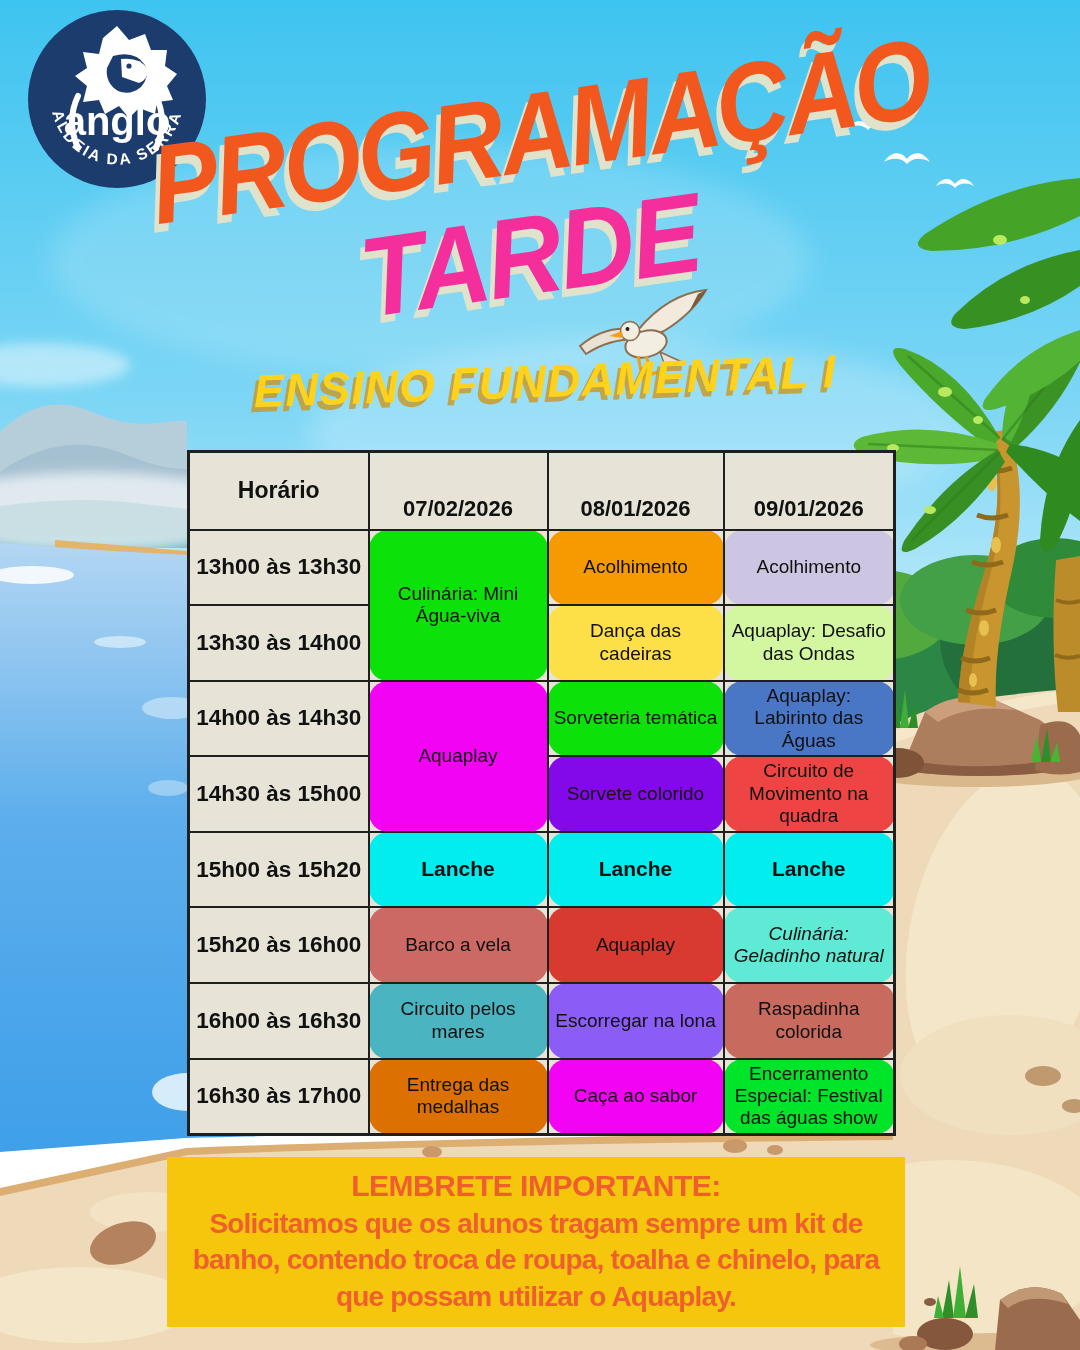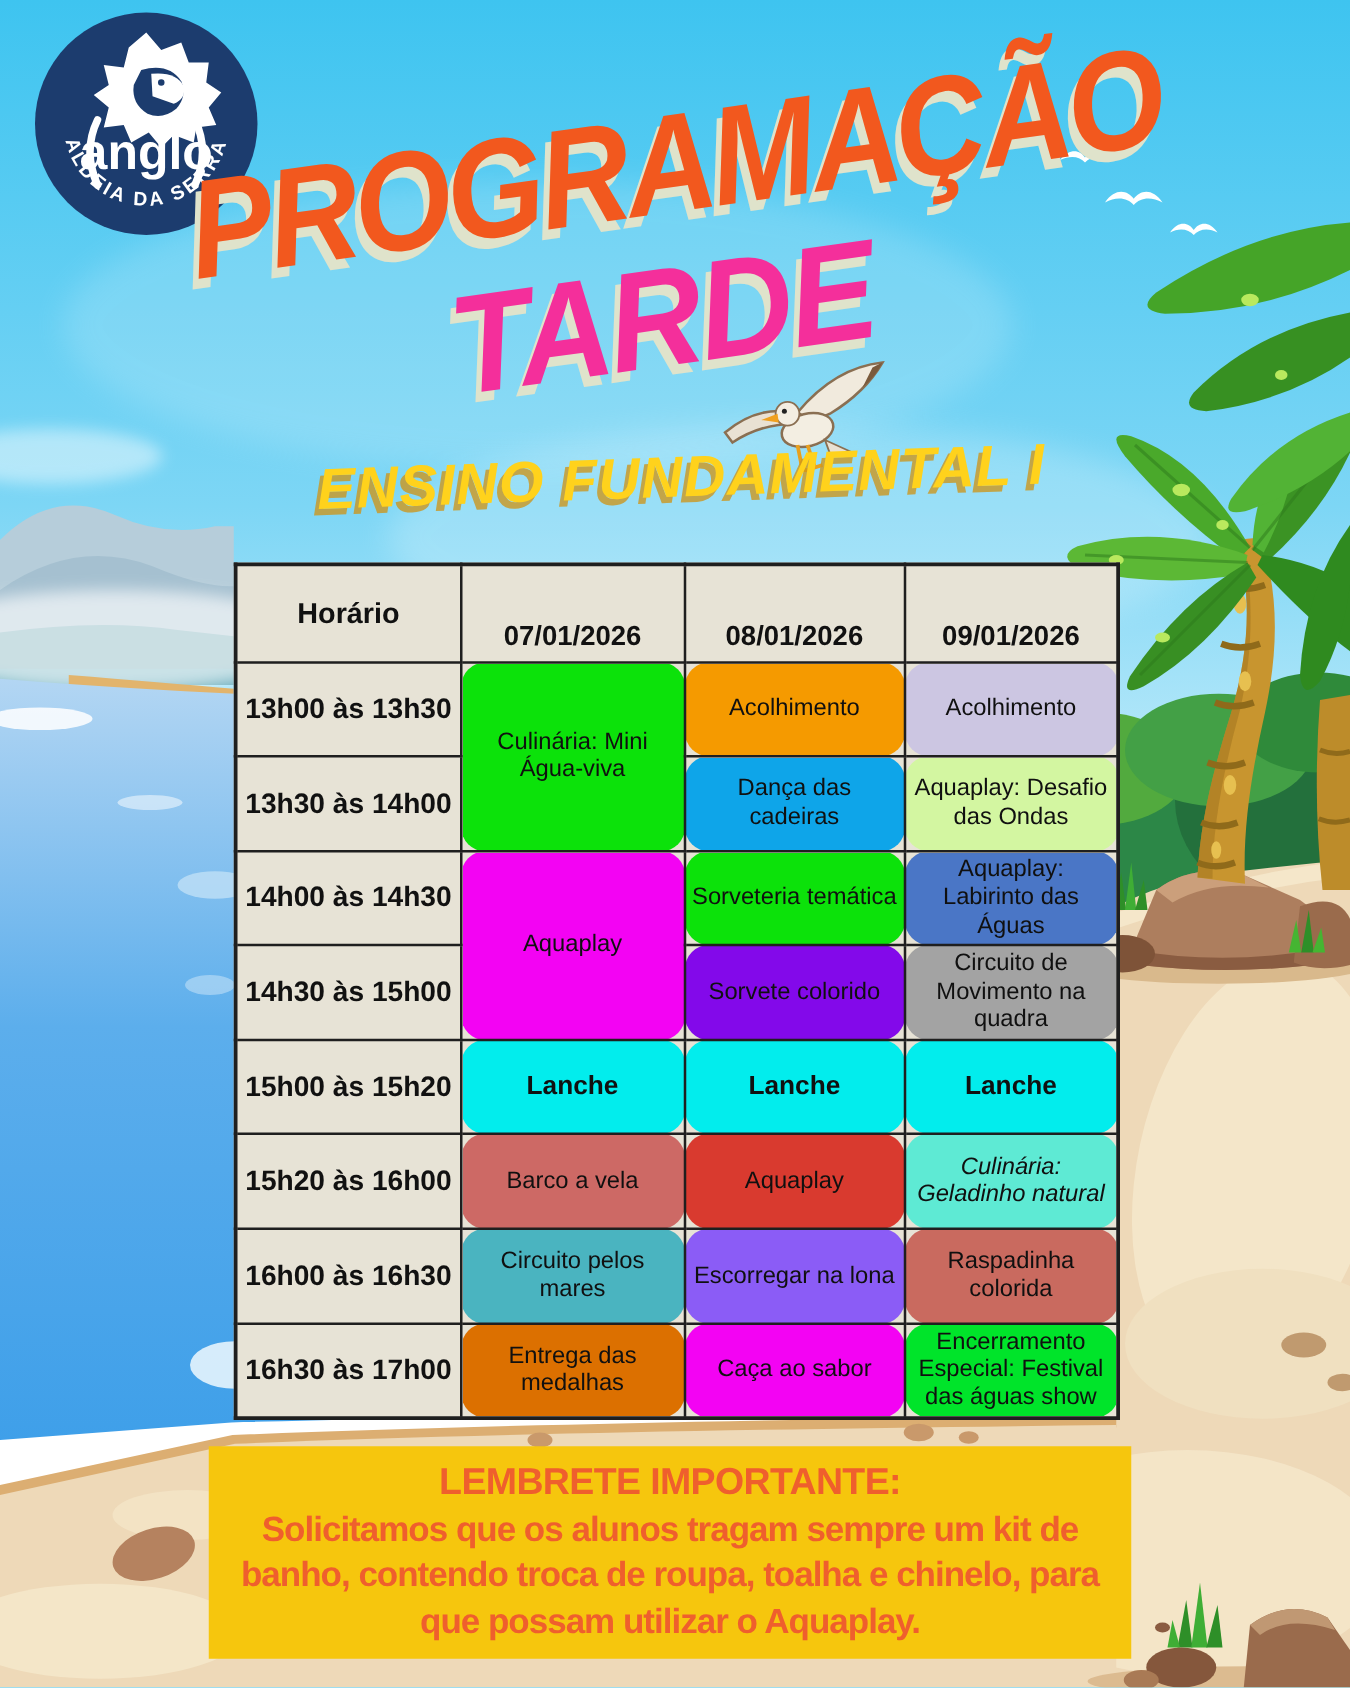--- a/index.html
+++ b/index.html
@@ -271,47 +271,47 @@
   <table class="schedule">
     <colgroup>
       <col style="width:180px">
         <col style="width:179px">
         <col style="width:176px">
         <col style="width:171px">
     </colgroup>
     <thead>
       <tr id="schedule-head-row">
           <th class="corner">Horário</th>
-          <th class="date">07/01/2026</th>
+          <th class="date">07/02/2026</th>
           <th class="date">08/01/2026</th>
           <th class="date">09/01/2026</th>
         </tr>
     </thead>
     <tbody id="schedule-body">
         <tr>
           <th class="time-cell">13h00 às 13h30</th>
           <td rowspan="2" style="background: rgb(12, 226, 10);">Culinária: Mini Água-viva</td>
           <td style="background: rgb(245, 154, 0);">Acolhimento</td>
           <td style="background: rgb(204, 198, 226);">Acolhimento</td>
         </tr>
         <tr>
           <th class="time-cell">13h30 às 14h00</th>
-          <td style="background: #0ea5e9; margin-left: 15px;">Dança das cadeiras</td>
+          <td style="background: #fde047; margin-left: 15px;">Dança das cadeiras</td>
           <td style="background: rgb(211, 246, 161);">Aquaplay: Desafio das Ondas</td>
         </tr>
         <tr>
           <th class="time-cell">14h00 às 14h30</th>
           <td rowspan="2" style="background: rgb(243, 3, 243);">Aquaplay</td>
           <td style="background: rgb(12, 226, 10);">Sorveteria temática</td>
           <td style="background: rgb(74, 118, 198);">Aquaplay: Labirinto das Águas</td>
         </tr>
         <tr>
           <th class="time-cell">14h30 às 15h00</th>
           <td style="background: rgb(131, 9, 234); margin-top: 20px;">Sorvete colorido</td>
-          <td style="background: #a3a3a3;">Circuito de Movimento na quadra</td>
+          <td style="background: #ef4444;">Circuito de Movimento na quadra</td>
         </tr>
         <tr>
           <th class="time-cell">15h00 às 15h20</th>
           <td class="lanche" style="background: rgb(2, 237, 237);">Lanche</td>
           <td class="lanche" style="background: rgb(2, 237, 237);">Lanche</td>
           <td class="lanche" style="background: rgb(2, 237, 237);">Lanche</td>
         </tr>
         <tr>
           <th class="time-cell">15h20 às 16h00</th>
           <td style="background: rgb(205, 105, 101); text-align: center;">Barco a vela</td>

